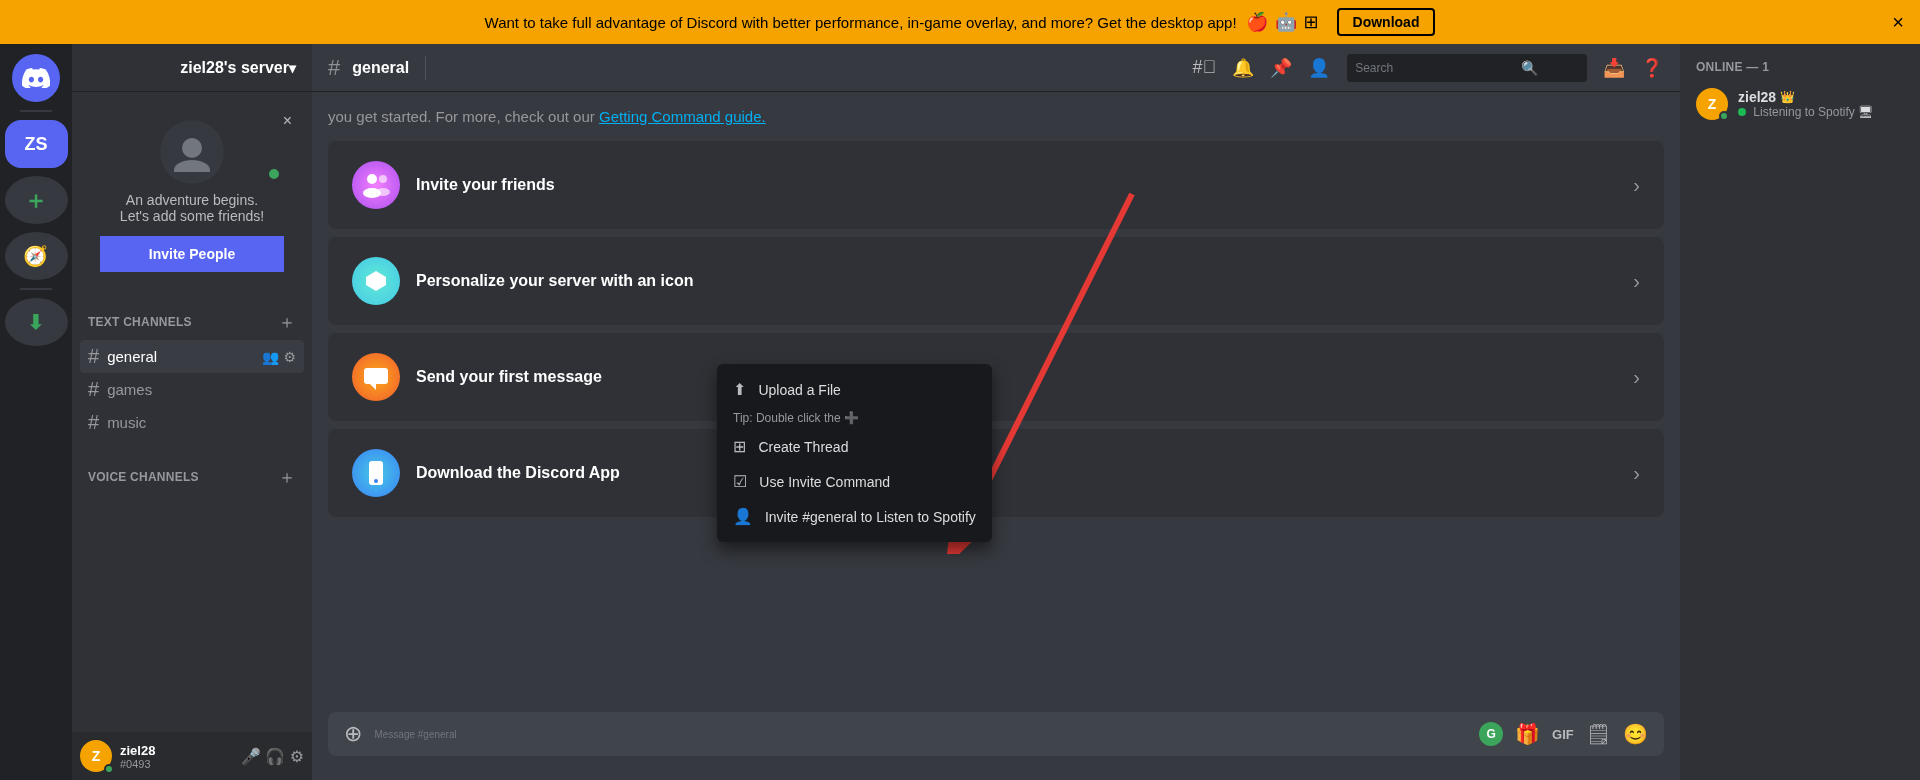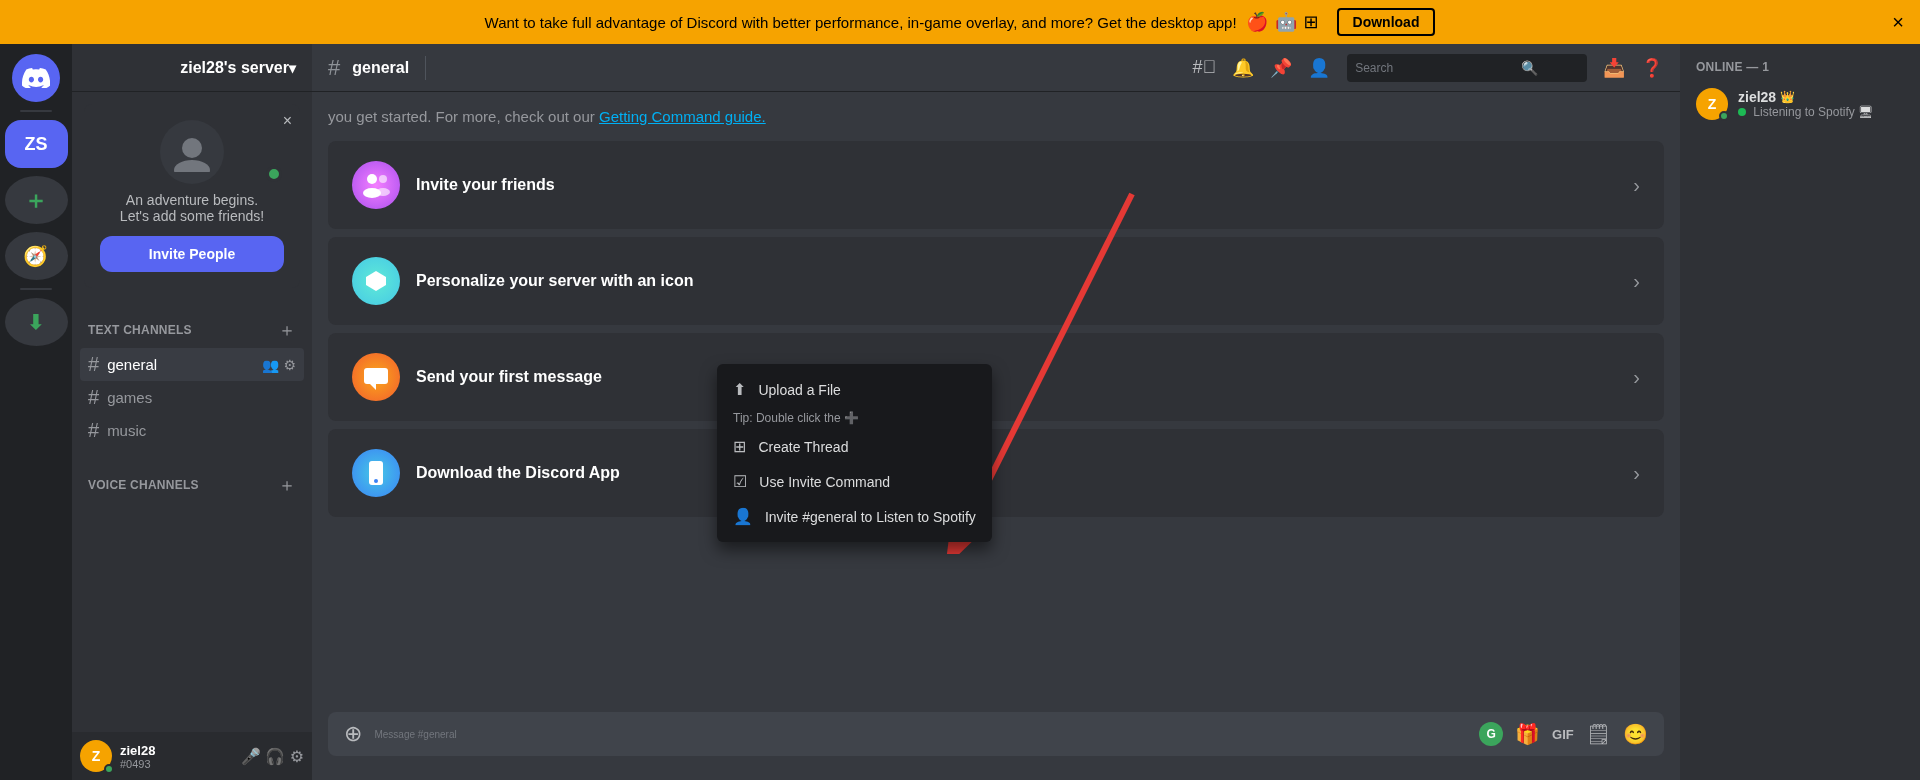--- a/index.html
+++ b/index.html
@@ -45,24 +45,24 @@
 
     
     .friend-popup {
       background: #2f3136; border-radius: 8px; padding: 16px; margin: 12px; position: relative;
     }
     .close-popup { position: absolute; top: 8px; right: 8px; background: none; border: none; color: #b9bbbe; font-size: 16px; cursor: pointer; }
     .avatar-container { display: flex; justify-content: center; margin-bottom: 8px; position: relative; }
     .popup-avatar { width: 64px; height: 64px; border-radius: 50%; background: #36393f; display: flex; align-items: center; justify-content: center; }
     .avatar-online-badge { position: absolute; bottom: 2px; right: 2px; width: 16px; height: 16px; background: #3ba55c; border-radius: 50%; border: 3px solid #2f3136; }
     .popup-text { text-align: center; font-size: 14px; color: #b9bbbe; margin-bottom: 12px; }
-    .invite-btn { width: 100%; padding: 10px; background: #5865f2; color: #fff; border: none; border-radius: 12px; font-size: 14px; font-weight: 600; cursor: pointer; }
-
-    
-    .channel-section { padding: 0 8px; margin-top: 12px; }
+    .invite-btn { width: 100%; padding: 10px; background: #5865f2; color: #fff; border: none; border-radius: 0; font-size: 14px; font-weight: 600; cursor: pointer; }
+
+    
+    .channel-section { padding: 0 8px; margin-top: 4px; }
     .channel-section-header {
       display: flex; align-items: center; justify-content: space-between; padding: 6px 8px; color: #96989d; font-size: 12px; font-weight: 600; cursor: pointer; text-transform: uppercase; letter-spacing: 0.02em;
     }
     .channel-section-add { font-size: 18px; color: #96989d; cursor: pointer; background: none; border: none; }
     .channel-item {
       display: flex; align-items: center; padding: 5px 8px; border-radius: 4px; cursor: pointer; color: #96989d; font-size: 15px; gap: 6px;
     }
     .channel-item:hover, .channel-item.active { background: #393c43; color: #dcddde; }
     .channel-item.active { background: #393c43; color: #fff; }
     .channel-hash { font-size: 20px; color: #96989d; margin-right: 2px; }

